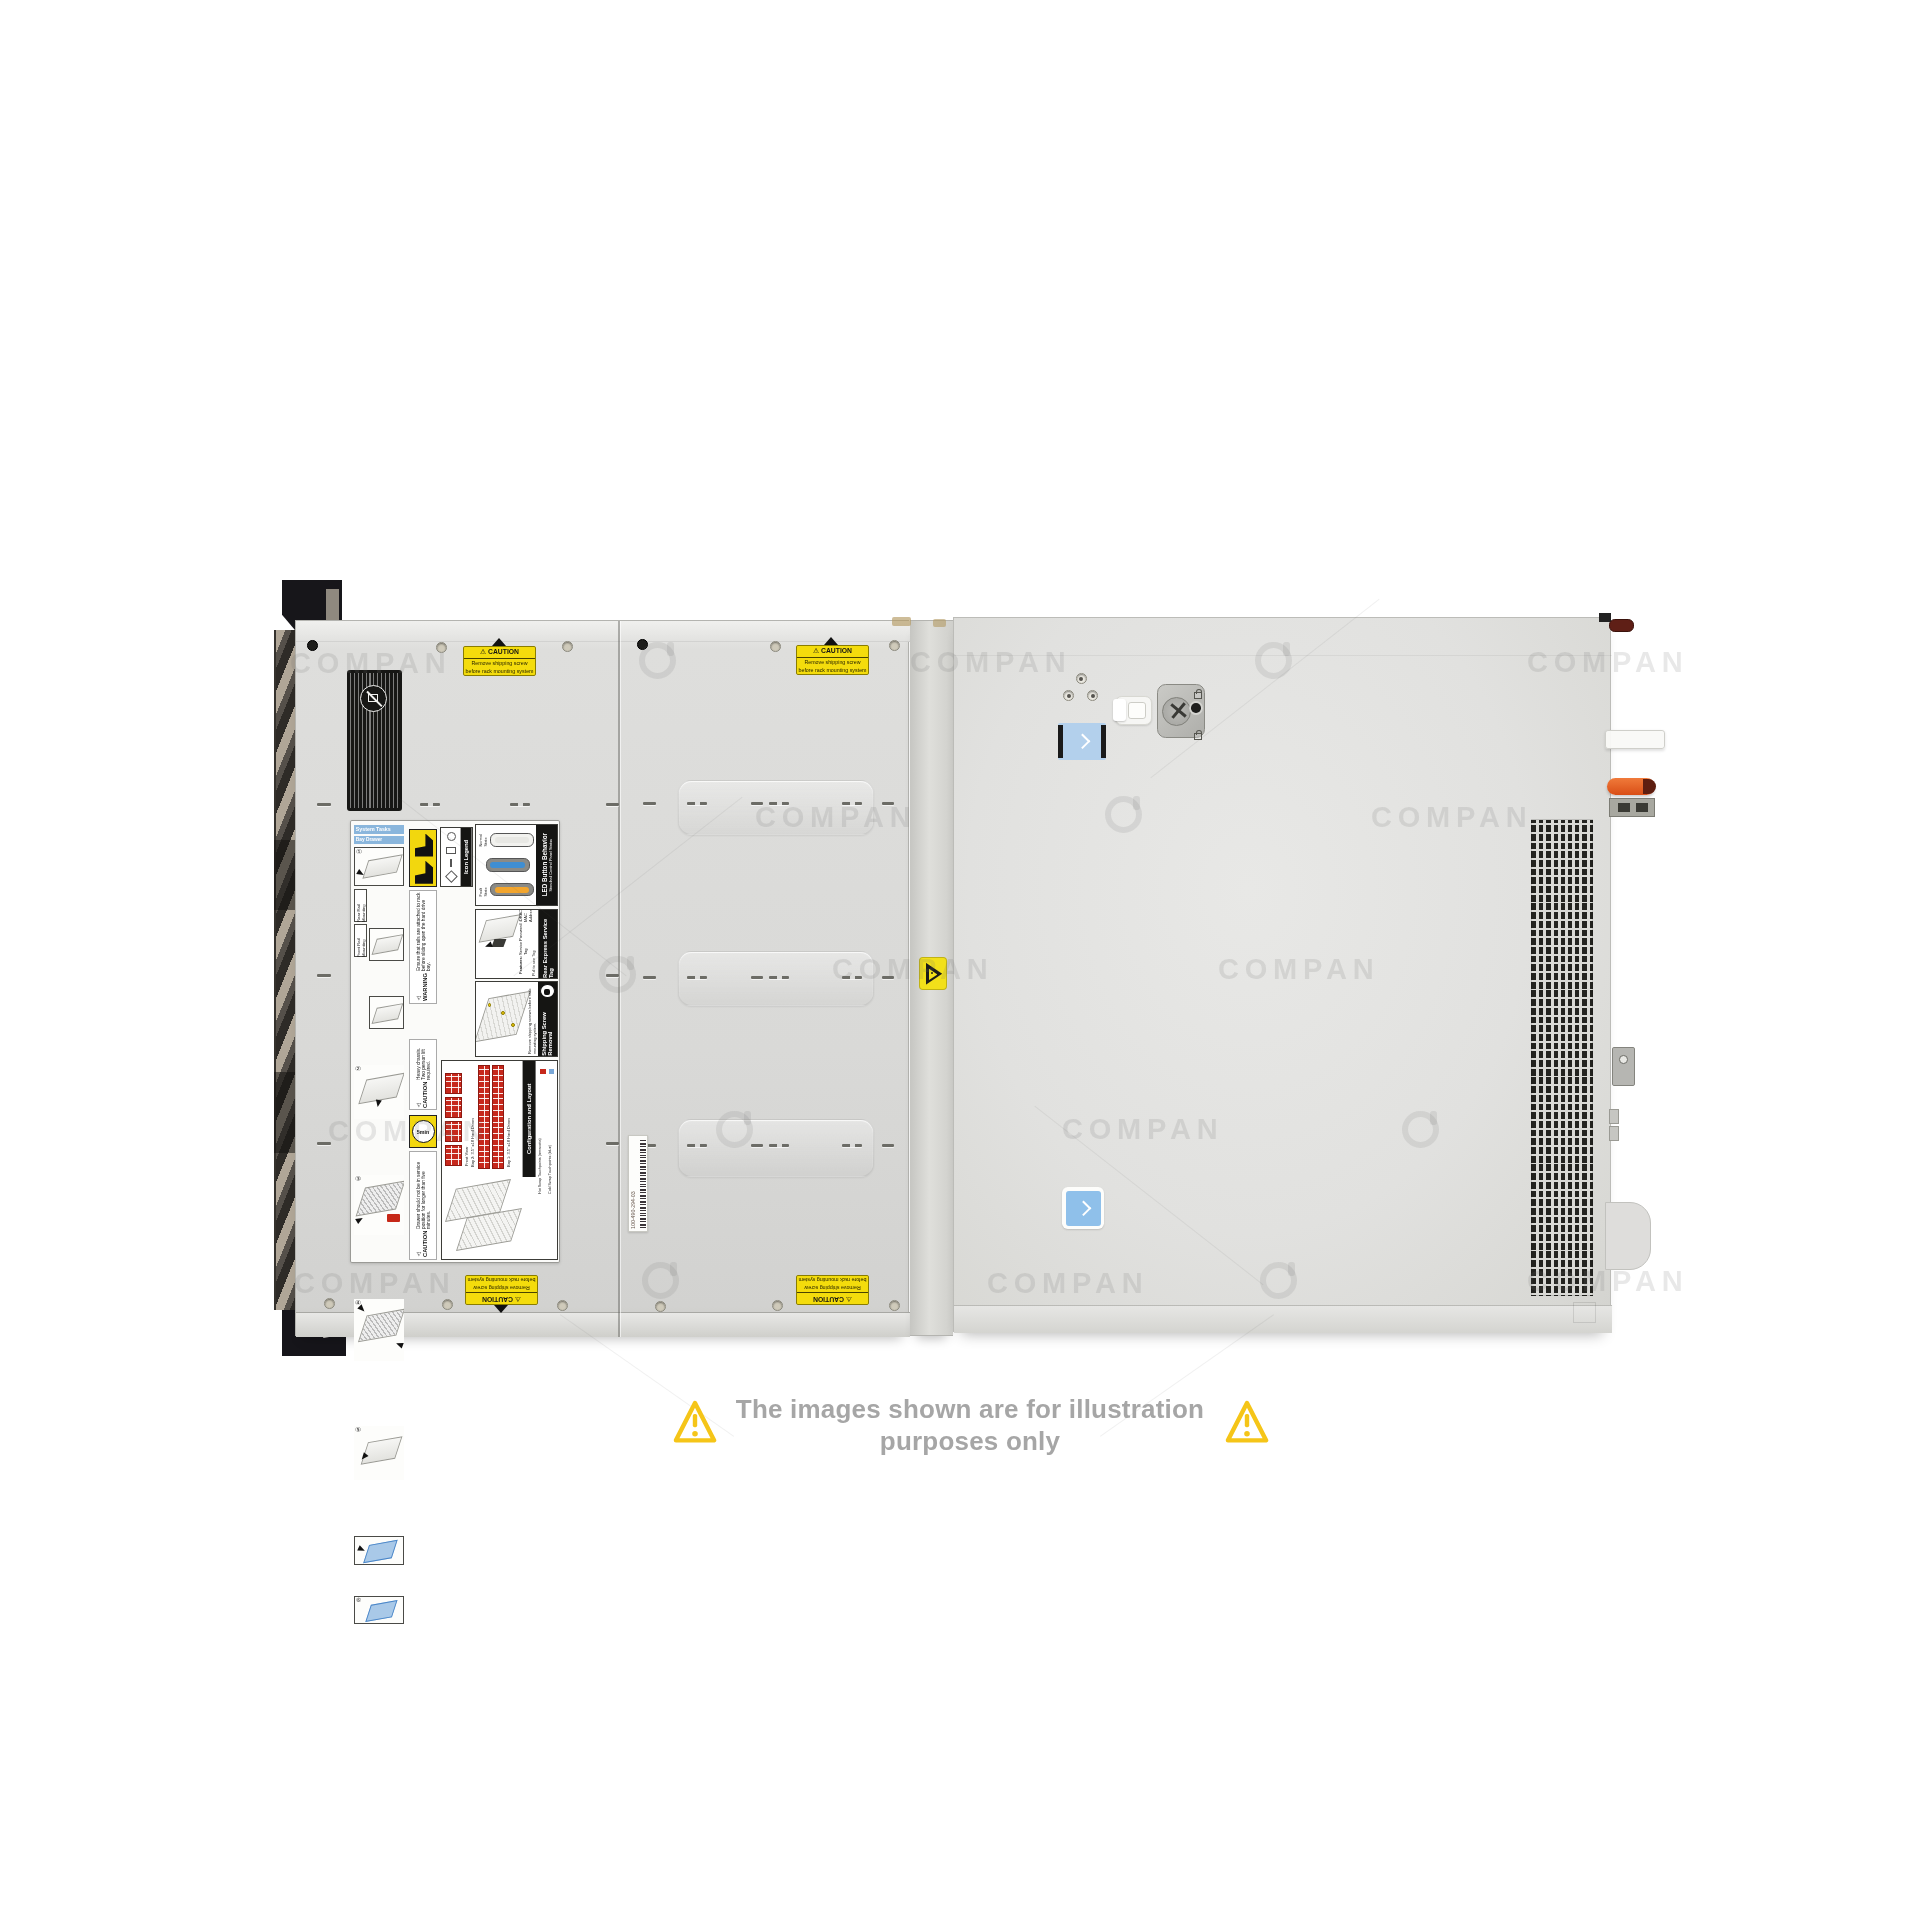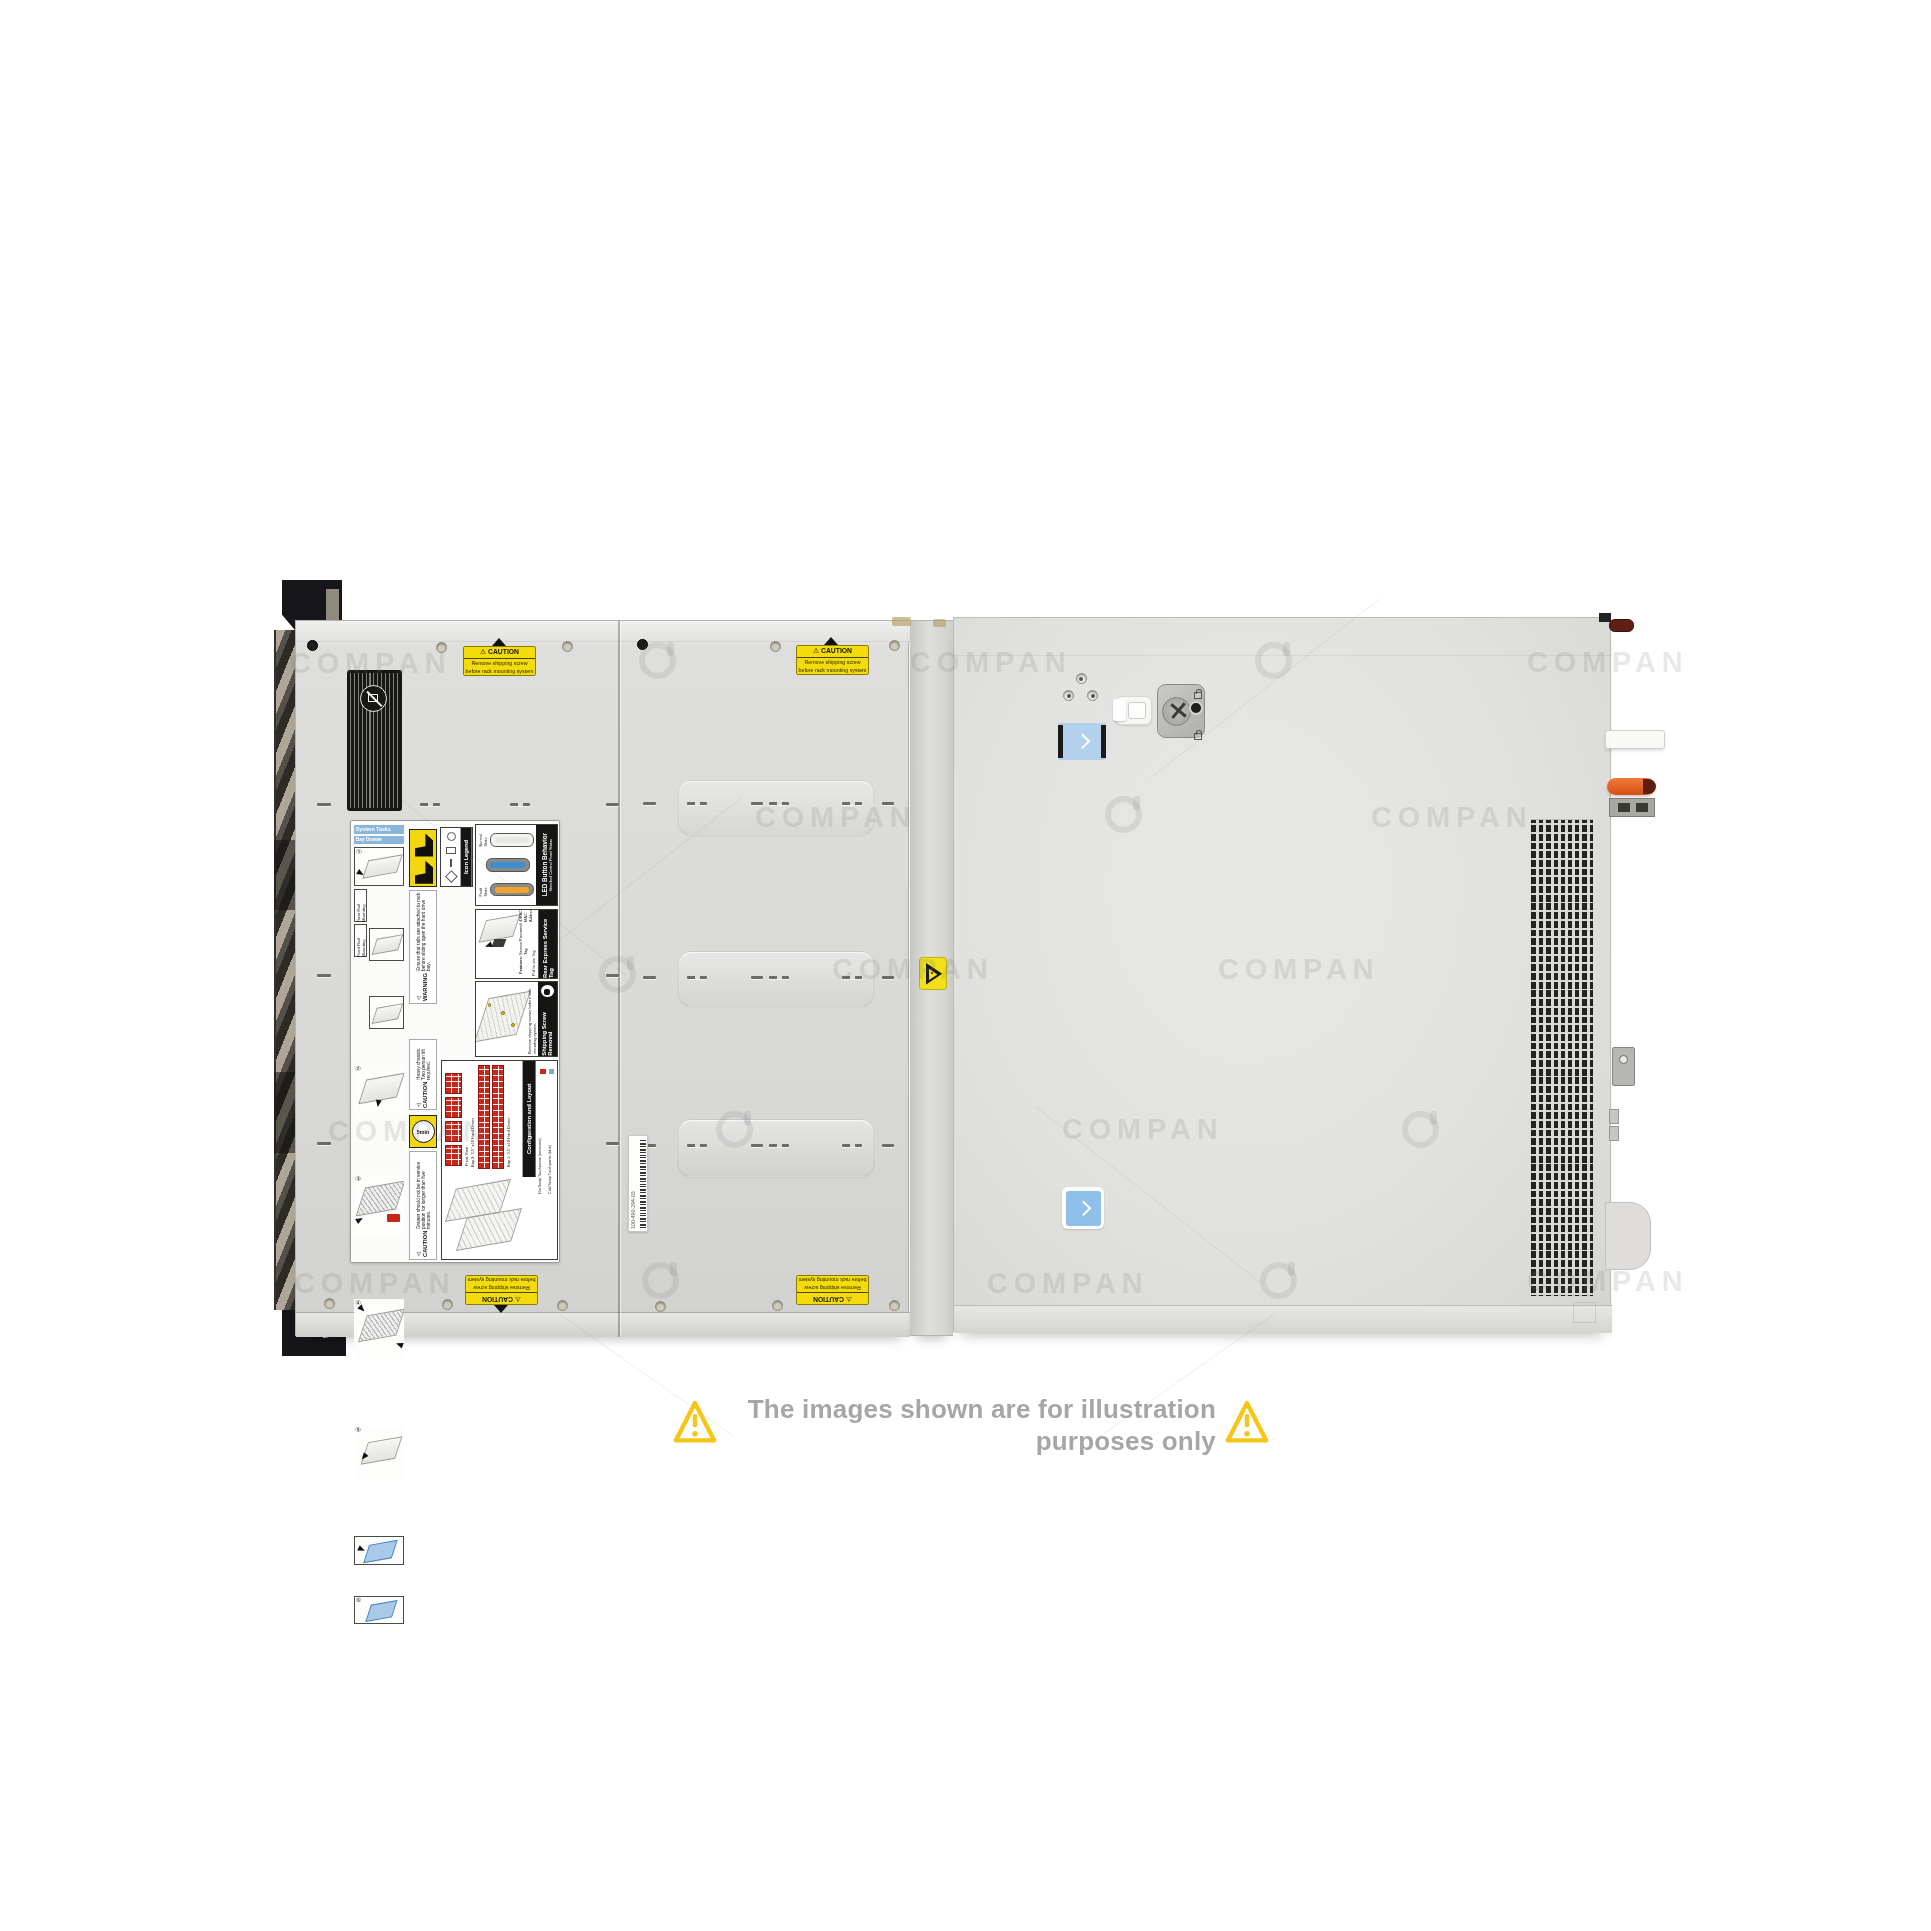--- a/index.html
+++ b/index.html
@@ -42,21 +42,21 @@
   .diag{border:1px solid #4a4a46;background:#fdfdfb;position:relative;overflow:hidden;}
   .iso{position:absolute;border:1.4px solid #9a9a94;transform:rotate(-10deg) skewX(-28deg);background:linear-gradient(#f6f6f4,#e3e3df);}
   .arrb{width:0;height:0;border:3.9px solid transparent;border-left:7.7px solid #111;position:absolute;}
   .bluebar{background:#8ab6dc;color:#fff;font-weight:bold;font-size:5.3px;line-height:8.7px;padding-left:1.9px;}
   .stepn{font-size:6.8px;color:#333;}
   .chev{width:8.7px;height:8.7px;border-right:2.9px solid #fff;border-bottom:2.9px solid #fff;transform:rotate(-45deg);}
   .wm-t{font-size:29px;font-weight:bold;letter-spacing:5.8px;color:rgba(110,110,110,.16);white-space:nowrap;}
   .wm-l{width:37px;height:37px;border:6.8px solid rgba(110,110,110,.14);border-radius:50%;}
   .wm-l::after{content:"";position:absolute;right:-3.9px;top:-5.8px;width:6.8px;height:13.5px;background:rgba(110,110,110,.14);border-radius:2.9px;}
   .wm-line{height:1px;background:rgba(90,90,90,.09);}
-  .disc{font-size:26px;font-weight:bold;color:#a6a6a6;line-height:32px;text-align:right;letter-spacing:0.2px;}
+  .disc{font-size:26px;font-weight:bold;color:#a6a6a6;line-height:32px;text-align:center;letter-spacing:0.2px;}
   .minilock{width:7.7px;height:6.8px;border:1px solid #55554f;position:relative;background:rgba(255,255,255,.2);}
   .minilock::before{content:"";position:absolute;left:1px;top:-3.9px;width:3.9px;height:3.9px;border:1px solid #55554f;border-bottom:none;border-radius:2.9px 2.9px 0 0;}
 </style>
 </head>
 <body>
 
 <div class="abs" style="left:0;top:12px;width:1931px;height:1931px;padding-left:12px;">
 
   <div class="abs" style="left:282px;top:568px;width:60px;height:56px;background:#17161a;clip-path:polygon(0 0,100% 0,100% 100%,30% 100%,0 62%);"></div>
   <div class="abs" style="left:326px;top:577px;width:12.6px;height:41px;background:#8f897f;"></div>

